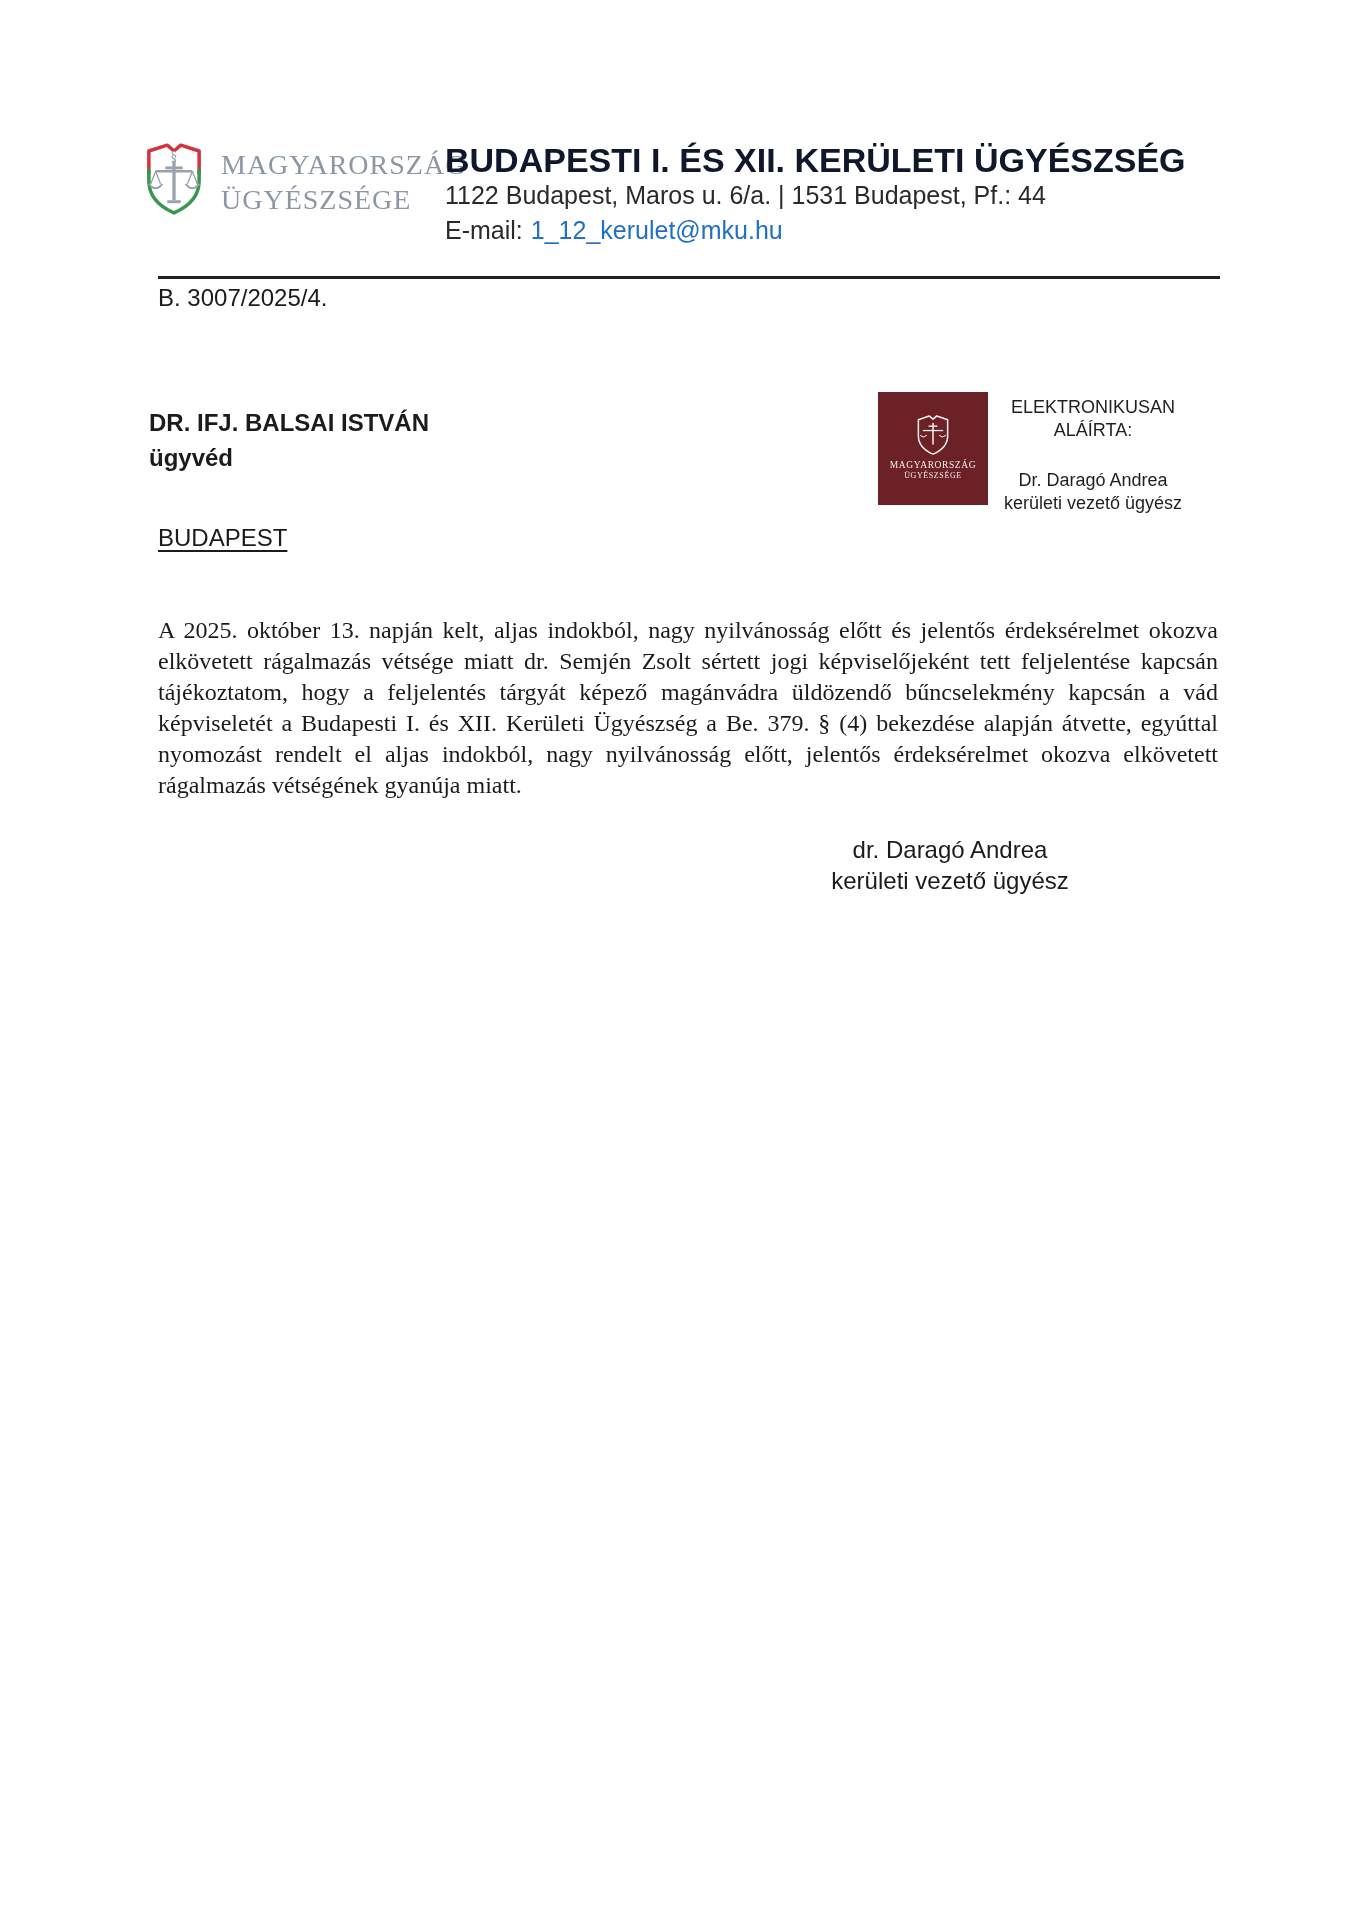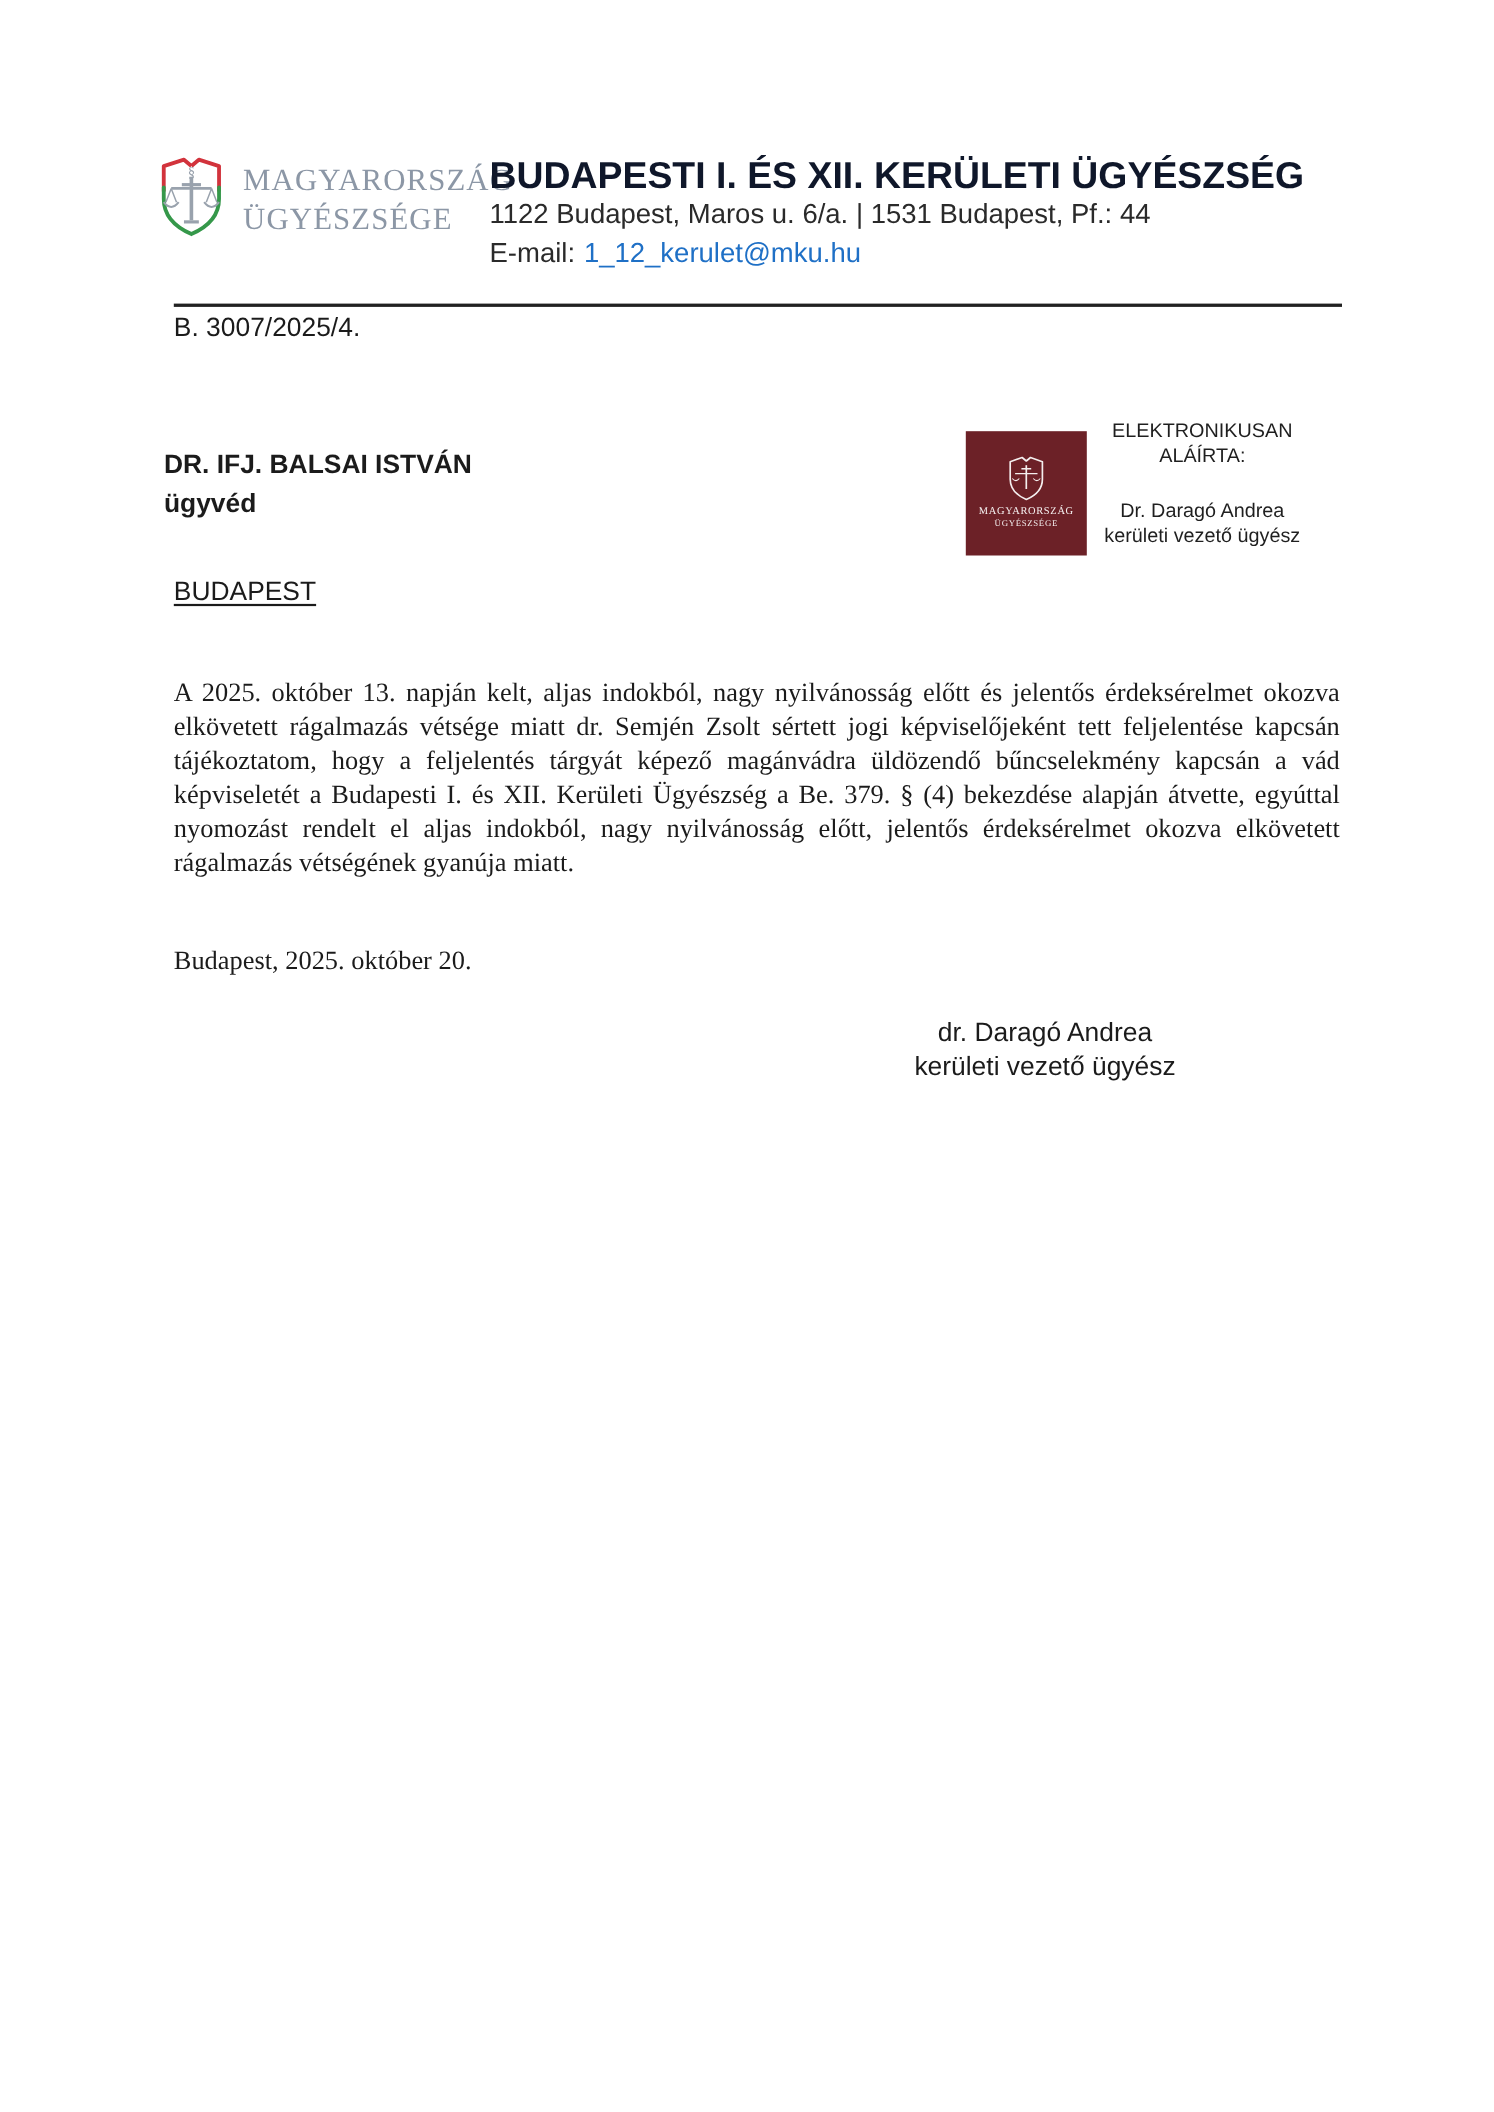--- a/index.html
+++ b/index.html
@@ -46,21 +46,21 @@
   }
   .stamp-box svg { width:40px; height:42px; }
   .stamp-emblem-text {
     margin-top:4px; text-align:center; color:#f4eeee;
     font-family:"Liberation Serif", serif;
     letter-spacing:0.6px;
   }
   .stamp-emblem-text .l1 { font-size:9.5px; line-height:11px; }
   .stamp-emblem-text .l2 { font-size:8px; line-height:10px; }
   .stamp-caption {
-    position:absolute; left:983px; top:380px; width:220px;
+    position:absolute; left:983px; top:396px; width:220px;
     text-align:center; color:#1f1f1f;
   }
   .stamp-label { font-size:18px; line-height:23px; }
   .stamp-signer { margin-top:27px; font-size:18px; line-height:23px; }
 
   
   .body-block {
     position:absolute; left:158px; top:615px; width:1060px;
     font-size:24px; line-height:31px; text-align:justify;
   }
@@ -137,20 +137,19 @@
     <div class="stamp-signer">
       <div>Dr. Daragó Andrea</div>
       <div>kerületi vezető ügyész</div>
     </div>
   </div>
 
   <div class="city">BUDAPEST</div>
 
   <div class="body-block">
     <p>A 2025. október 13. napján kelt, aljas indokból, nagy nyilvánosság előtt és jelentős érdeksérelmet okozva elkövetett rágalmazás vétsége miatt dr. Semjén Zsolt sértett jogi képviselőjeként tett feljelentése kapcsán tájékoztatom, hogy a feljelentés tárgyát képező magánvádra üldözendő bűncselekmény kapcsán a vád képviseletét a Budapesti I. és XII. Kerületi Ügyészség a Be. 379. § (4) bekezdése alapján átvette, egyúttal nyomozást rendelt el aljas indokból, nagy nyilvánosság előtt, jelentős érdeksérelmet okozva elkövetett rágalmazás vétségének gyanúja miatt.</p>
-    <p class="date-line">Budapest, 2025. október 20.</p>
     <div class="signature">
       <div>dr. Daragó Andrea</div>
       <div>kerületi vezető ügyész</div>
     </div>
   </div>
 
 </div>
 
 </body></html>

